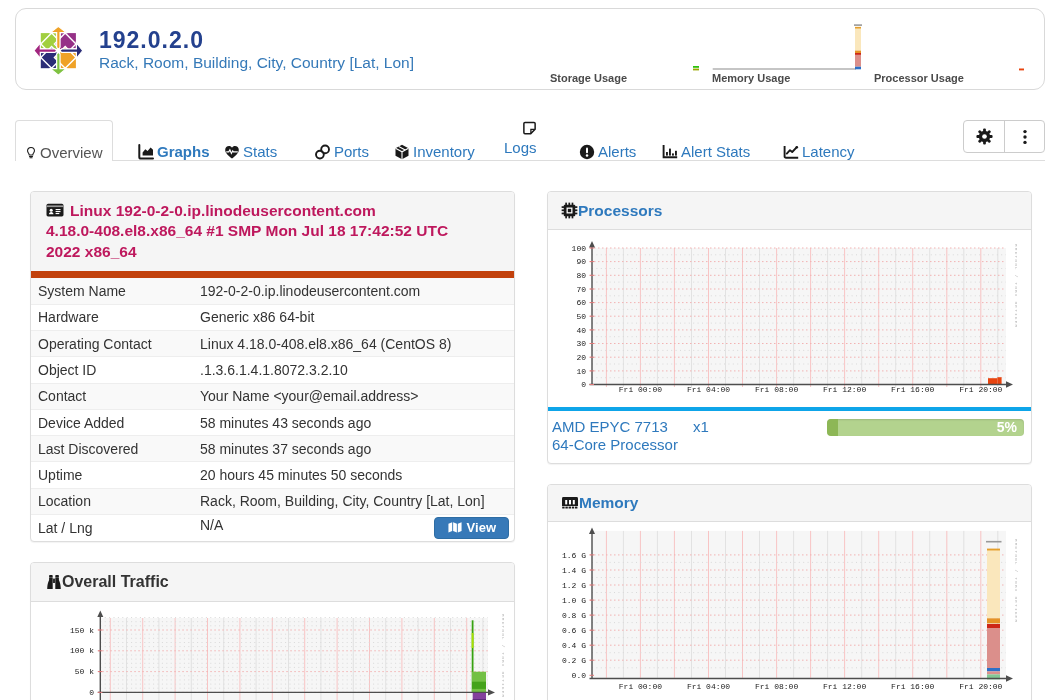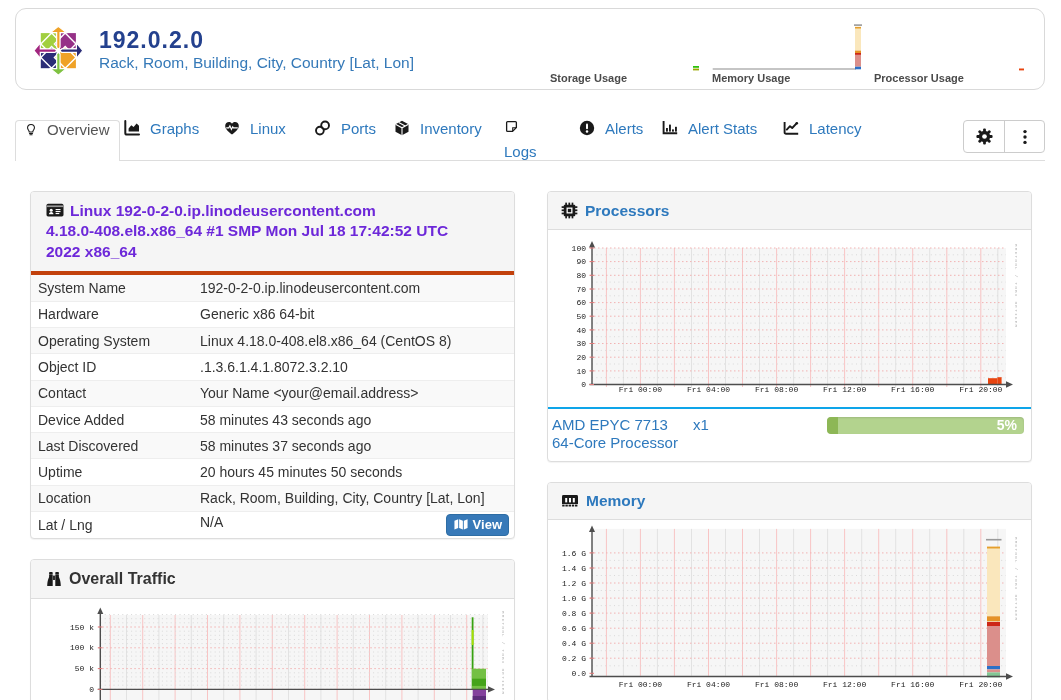--- a/index.html
+++ b/index.html
@@ -6,49 +6,49 @@
   font-family:"Liberation Sans",sans-serif;color:#333;position:relative}
 .hdr{position:absolute;left:15px;top:8px;width:1030px;height:82px;
   background:#fff;border:1px solid #d9d9d9;border-radius:11px}
 .logo{position:absolute;left:18px;top:17px}
 .title{position:absolute;left:83px;top:18px}
 .title h1{font-size:23px;font-weight:bold;color:#24418e;letter-spacing:1px}
 .title .loc{font-size:15.5px;color:#3579b8;margin-top:0px}
 .mini{position:absolute;top:3px;width:150px;}.mini svg{display:block}
 .mini .lab{font-size:11px;font-weight:bold;color:#4a4a4a;margin-top:0px}
 .tabs{position:absolute;left:15px;top:120px;width:1030px;height:41px;border-bottom:1px solid #ddd}
-.tab{position:absolute;top:0;height:40px;display:flex;align-items:flex-start;gap:10px;
+.tab{position:absolute;top:0;height:40px;display:flex;align-items:flex-end;gap:3px;
   padding:0 11px;font-size:15px;color:#2e79bd;white-space:nowrap}
 .tab.active{height:41px;background:#fff;border:1px solid #ddd;border-bottom:none;
   border-radius:4px 4px 0 0;color:#555;padding:0 9px}
 .btngrp{position:absolute;right:0;top:0;height:33px;border:1px solid #ccc;border-radius:4px;
   display:flex;background:#fff}
 .btngrp .b{width:40px;height:31px;display:flex;align-items:center;justify-content:center}
 .btngrp .b+.b{border-left:1px solid #ccc}
 .col{position:absolute;top:191px;width:485px}
 .colL{left:30px}.colR{left:547px}
 .panel{background:#fff;border:1px solid #ddd;border-radius:4px;margin-bottom:20px;
   box-shadow:0 1px 1px rgba(0,0,0,.05)}
 .phead{background:#f5f5f5;border-bottom:1px solid #ddd;border-radius:3px 3px 0 0;
-  display:flex;align-items:center;gap:7px;padding:0 13px}
+  display:flex;align-items:center;padding:0 13px}
 .phead.dark{color:#333;font-weight:bold;font-size:16px}
 .phead.blue{color:#2e79bd;font-weight:bold;font-size:15.5px}
-.infohead{background:#f5f5f5;border-bottom:4px solid #c2410c;border-radius:3px 3px 0 0;
-  padding:9px 11px 9px 15px;font-size:15.5px;font-weight:bold;color:#6d28d9;line-height:20.3px}
+.infohead{background:#f5f5f5;border-bottom:7px solid #c2410c;border-radius:3px 3px 0 0;
+  padding:9px 11px 9px 15px;font-size:15.5px;font-weight:bold;color:#be185d;line-height:20.3px}
 .infohead .ic{vertical-align:-2px;margin-right:6px}
 table.info{width:100%;border-collapse:collapse;font-size:14px}
 table.info td{padding:0 8px;height:26.3px;vertical-align:middle}
 table.info tr+tr td{border-top:1px solid #eee}
 table.info tr:nth-child(odd){background:#f9f9f9}
 table.info td.k{width:161px;padding-left:7px}
 .viewbtn{background:#3779b8;border:1px solid #2e6da4;border-radius:4px;
-  color:#fff;font-size:13px;font-weight:bold;height:22px;padding:0 6px;
+  color:#fff;font-size:13px;font-weight:bold;height:22px;padding:0 12px;
   display:flex;align-items:center;gap:4px;float:right;margin-right:-3px}
 .gwrap{padding:0 0 0 1px}.gwrap svg{display:block}
-.pfoot{border-top:2px solid #0ea5e9;padding:7px 4px 10px 4px;font-size:15px;color:#2e79bd;position:relative}
+.pfoot{border-top:4px solid #0ea5e9;padding:7px 4px 10px 4px;font-size:15px;color:#2e79bd;position:relative}
 .pfoot .l1{display:flex;gap:0;line-height:17.5px}
 .pfoot .cpuname{width:141px}
 .pbar{position:absolute;left:279px;top:8px;width:197px;height:17px;background:#b3d38e;
   border-radius:4px;overflow:hidden;box-shadow:inset 0 1px 2px rgba(0,0,0,.12)}
 .pbar .fill{position:absolute;left:0;top:0;bottom:0;width:11px;background:#8db756;border-radius:4px 0 0 4px}
 .pbar .pct{position:absolute;right:7px;top:0;line-height:17px;color:#fff;font-size:14px;font-weight:bold}
 </style></head>
 <body>
 <div class="hdr">
   <div class="logo"><svg width="49" height="50" viewBox="0 0 49 50">
@@ -105,33 +105,33 @@
     </div>
 </div>
 <div class="tabs">
   <div class="tab active" style="left:0px;">
       <svg class="ic " width="12" height="17" viewBox="0 0 16 16">
         <path d="M8,1.2 a4.6,4.6 0 0 1 4.6,4.6 c0,1.9 -1.3,2.8 -1.9,4.1 -0.25,0.55 -0.3,1.0 -0.32,1.4 h-4.8 c-0.02,-0.4 -0.07,-0.85 -0.32,-1.4 C4.7,8.6 3.4,7.7 3.4,5.8 A4.6,4.6 0 0 1 8,1.2z" fill="none" stroke="#1a1a1a" stroke-width="1.4"></path>
         <path d="M6,13.3 h4 M6.6,15 h2.8" stroke="#1a1a1a" stroke-width="1.5" stroke-linecap="round"></path>
       </svg>
       <span>Overview</span>
     </div>
-  <div class="tab" style="left:98px;">
+  <div class="tab" style="left:112px;font-weight:bold;">
       <svg class="ic " width="16" height="16" viewBox="0 0 16 16">
         <path d="M1.3,1 V13 a1.6,1.6 0 0 0 1.6,1.6 H15" fill="none" stroke="#1a1a1a" stroke-width="2" stroke-linecap="round"></path>
         <path d="M4.6,11.6 V8.4 L7.3,5.2 9.6,7 12.6,3.4 15,5.8 V11.6z" fill="#1a1a1a"></path>
       </svg>
       <span>Graphs</span>
     </div>
   <div class="tab" style="left:198px;">
       <svg class="ic " width="16" height="16" viewBox="0 0 16 16">
         <path d="M8,14.6 C5.2,12 1.2,9.4 1.2,5.9 1.2,3.7 2.9,2 5,2 6.3,2 7.4,2.7 8,3.7 8.6,2.7 9.7,2 11,2 13.1,2 14.8,3.7 14.8,5.9 14.8,9.4 10.8,12 8,14.6z" fill="#1a1a1a"></path>
         <path d="M2.2,7.8 h2.6 l1.1,-2 1.5,3.6 1.3,-2.6 0.7,1 h4.4" fill="none" stroke="#fff" stroke-width="1.2"></path>
       </svg>
-      <span>Linux</span>
+      <span>Stats</span>
     </div>
   <div class="tab" style="left:288px;">
       <svg class="ic " width="17" height="16" viewBox="0 0 16 16">
         <circle cx="5.4" cy="10.6" r="3.9" fill="none" stroke="#1a1a1a" stroke-width="1.9"></circle>
         <circle cx="10.6" cy="5.4" r="3.9" fill="none" stroke="#1a1a1a" stroke-width="1.9"></circle>
       </svg>
       <span>Ports</span>
     </div>
   <div class="tab" style="left:368px;">
       <svg class="ic " width="16" height="16" viewBox="0 0 16 16">
@@ -214,21 +214,21 @@
         <tbody>
           <tr>
             <td class="k">System Name</td>
             <td>192-0-2-0.ip.linodeusercontent.com</td>
           </tr>
 <tr>
             <td class="k">Hardware</td>
             <td>Generic x86 64-bit</td>
           </tr>
 <tr>
-            <td class="k">Operating System</td>
+            <td class="k">Operating Contact</td>
             <td>Linux 4.18.0-408.el8.x86_64 (CentOS 8)</td>
           </tr>
 <tr>
             <td class="k">Object ID</td>
             <td>.1.3.6.1.4.1.8072.3.2.10</td>
           </tr>
 <tr>
             <td class="k">Contact</td>
             <td>Your Name &lt;your@email.address&gt;</td>
           </tr>

